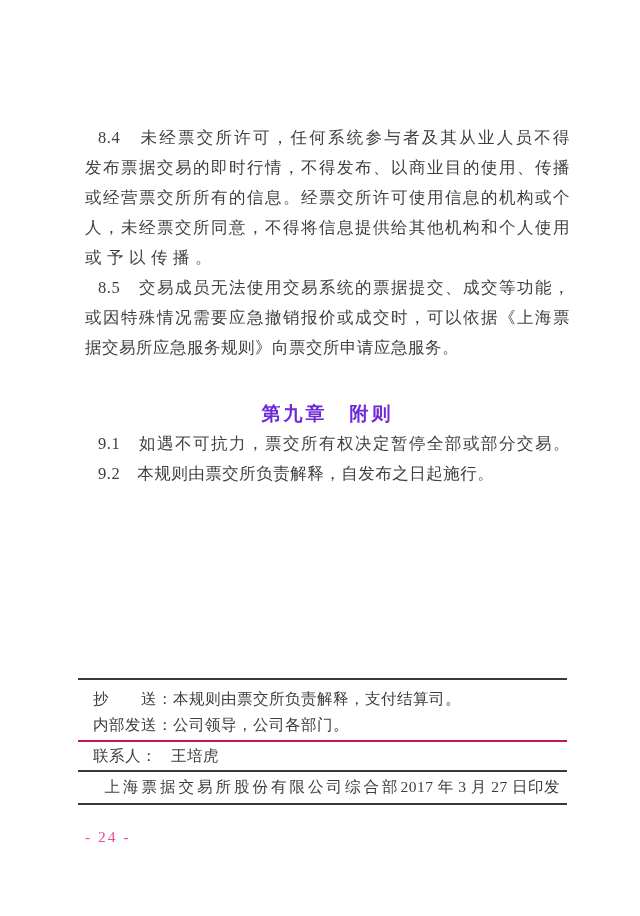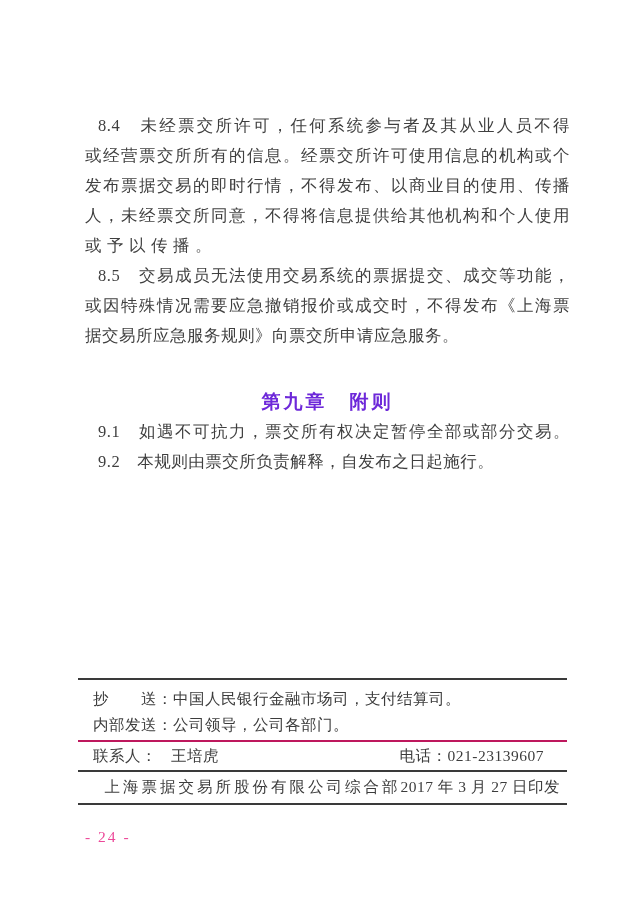--- a/index.html
+++ b/index.html
@@ -12,21 +12,21 @@
     width: 640px;
     height: 916px;
     background: #ffffff;
     overflow: hidden;
     font-family: "Liberation Serif", "DejaVu Serif", serif;
   }
   
   .content {
     position: absolute;
     left: 85px;
-    top: 111px;
+    top: 123px;
     width: 485px;
     font-size: 16.5px;
     line-height: 30px;
     color: #3f3f3f;
   }
   .para { margin: 0; }
   .line {
     display: block;
     letter-spacing: 0.5px;
     white-space: nowrap;
@@ -93,56 +93,55 @@
 </style>
 </head>
 <body>
 
 <div class="page">
 
   <main class="content">
 
     <p class="para">
       <span class="line jf ind">8.4　未经票交所许可，任何系统参与者及其从业人员不得</span>
+      <span class="line jf">发布票据交易的即时行情，不得发布、以商业目的使用、传播</span>
       <span class="line jf">或经营票交所所有的信息。经票交所许可使用信息的机构或个</span>
-      <span class="line jf">发布票据交易的即时行情，不得发布、以商业目的使用、传播</span>
       <span class="line jf">人，未经票交所同意，不得将信息提供给其他机构和个人使用</span>
       <span class="line sp">或予以传播。</span>
     </p>
 
     <p class="para">
       <span class="line jf ind">8.5　交易成员无法使用交易系统的票据提交、成交等功能，</span>
-      <span class="line jf">或因特殊情况需要应急撤销报价或成交时，不得发布《上海票</span>
+      <span class="line jf">或因特殊情况需要应急撤销报价或成交时，可以依据《上海票</span>
       <span class="line">据交易所应急服务规则》向票交所申请应急服务。</span>
     </p>
 
     <h2 class="chapter">第九章　附则</h2>
 
     <p class="para">
       <span class="line jf ind">9.1　如遇不可抗力，票交所有权决定暂停全部或部分交易。</span>
     </p>
     <p class="para">
       <span class="line ind">9.2　本规则由票交所负责解释，自发布之日起施行。</span>
     </p>
 
   </main>
 
   <footer class="footer">
 
     <div class="frow r1">
-      <span>抄　　送：</span><span>中国人民银行金融市场司，支付结算司。</span>
+      <span>抄　　送：</span><span>本规则由票交所负责解释，支付结算司。</span>
     </div>
 
     <div class="frow r2">
       <span>内部发送：</span><span>公司领导，公司各部门。</span>
     </div>
 
     <div class="frow r3">
       <span><span>联系人：</span><span class="contact-name">王培虎</span></span>
-      <span><span>电话：</span><span>021-23139607</span></span>
     </div>
 
     <div class="frow r4">
       <span class="issuer">上海票据交易所股份有限公司综合部</span>
       <span>2017 年 3 月 27 日印发</span>
     </div>
 
   </footer>
 
   <div class="pagenum">- 24 -</div>

